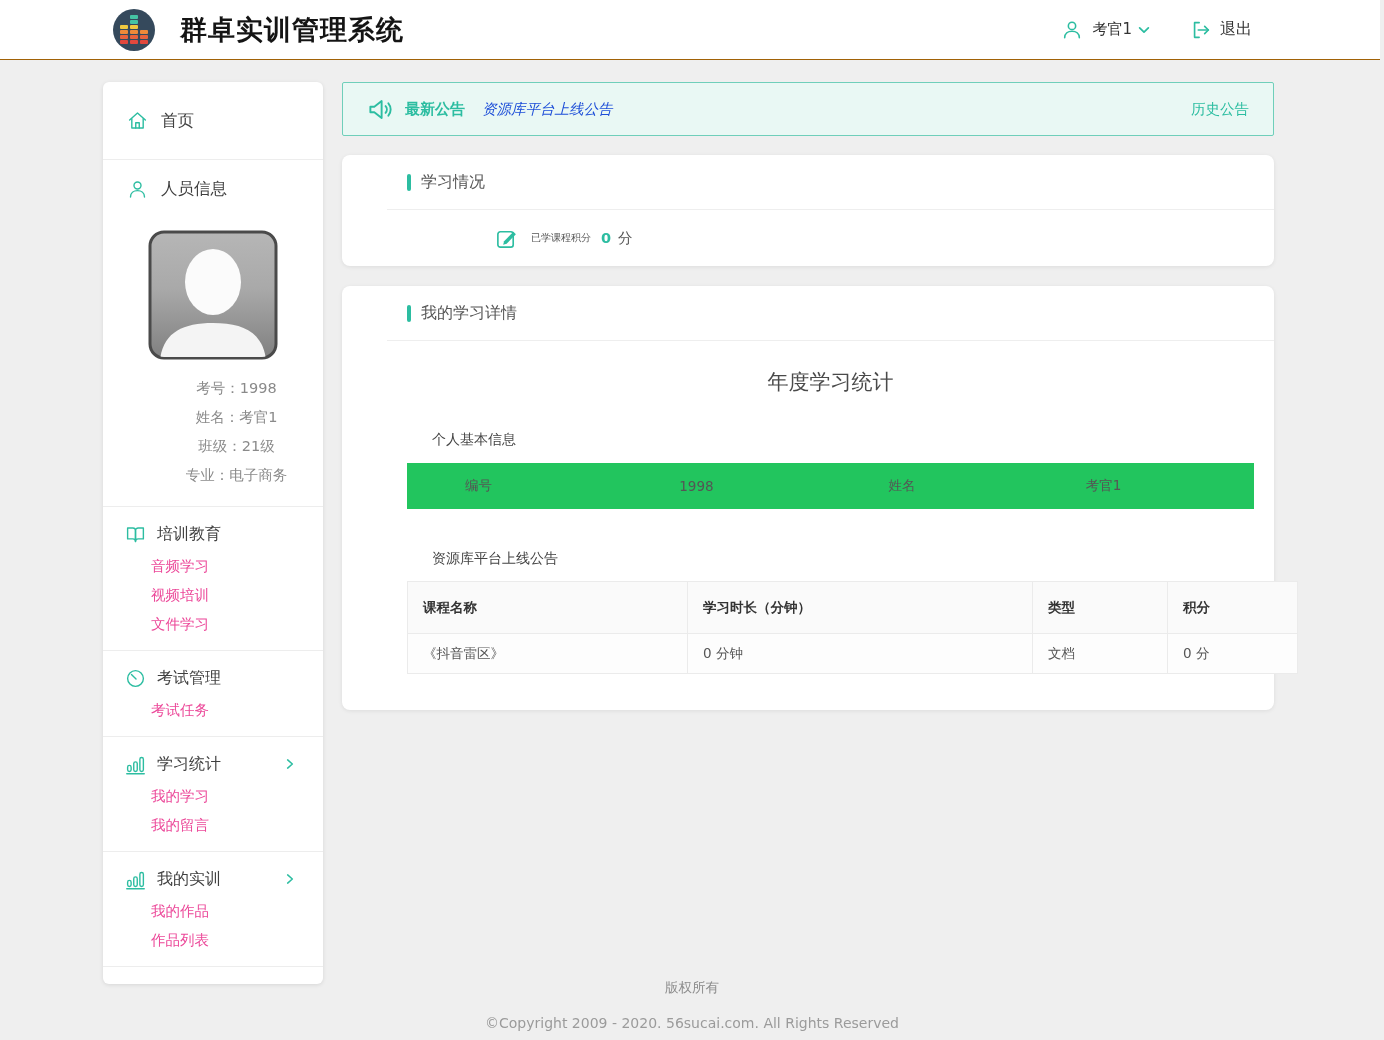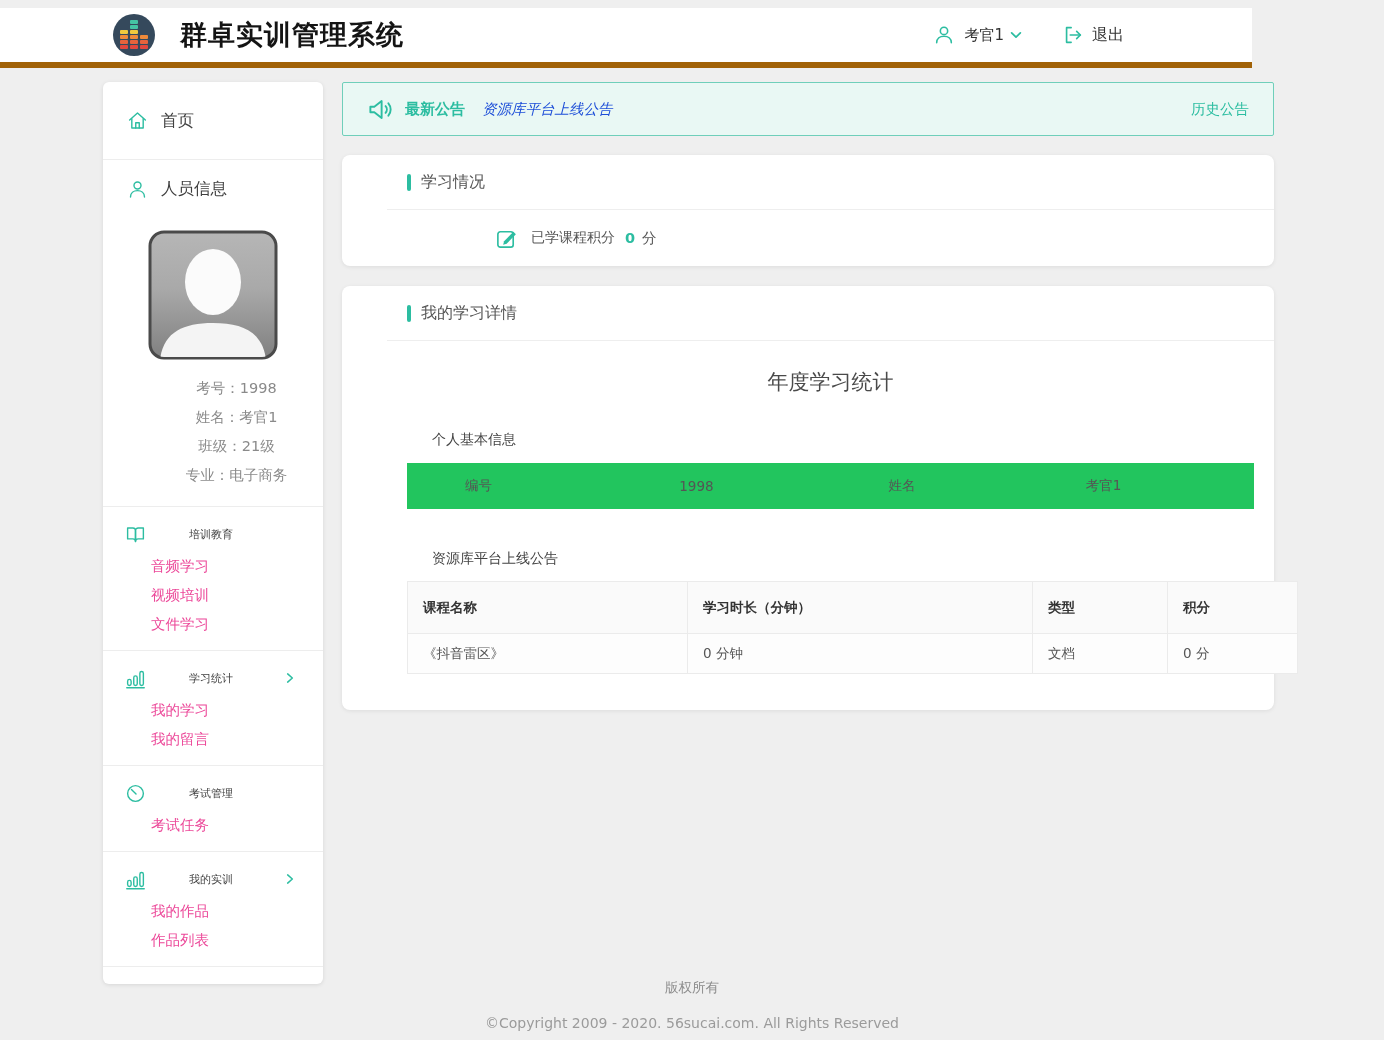--- a/index.html
+++ b/index.html
@@ -8,23 +8,23 @@
     position: relative;
     background: #efefef;
     font-family: "DejaVu Sans", "Liberation Sans", sans-serif;
     overflow: hidden;
     color:#444;
   }
   .icon svg { display:block; }
 
   
   .header {
-    position:absolute; top:0; left:0; width:1252px; height:60px;
-    background:#fff; border-bottom:6px solid #a16207;
-    display:flex; align-items:center; padding:0 128px 0 112px;margin-top:8px;
+    position:absolute; top:0; left:0; width:1380px; height:60px;
+    background:#fff; border-bottom:1px solid #a16207;
+    display:flex; align-items:center; padding:0 128px 0 112px;
   }
   .logo { width:44px; height:44px; }
   .app-title {
     margin-left:24px;
     font-family:"DejaVu Serif","Liberation Serif",serif;
     font-weight:700; font-size:27px; color:#141414; letter-spacing:1px;
   }
   .header-right { margin-left:auto; display:flex; align-items:center; }
   .user-menu { display:flex; align-items:center; cursor:pointer; }
   .user-name { margin:0 4px 0 9px; font-size:15px; color:#333; }
@@ -39,21 +39,21 @@
   }
   .side-item { display:flex; align-items:center; padding-left:24px; font-size:16.5px; cursor:pointer; }
   .side-item .icon { margin-right:13px; }
   .side-home { height:78px; border-bottom:1px solid #ededed; color:#404040; }
   .side-personnel { height:58px; color:#3f3f3f; }
   .profile { padding:12px 8px 16px; border-bottom:1px solid #ededed;text-align:center; }
   .avatar { width:130px; height:130px; margin:0 auto; display:block; }
   .profile-fields { margin:14px 0 0 47px; }
   .pfield { font-size:14.5px; color:#8a8a8a; line-height:29px; }
   .section { border-bottom:1px solid #ededed; padding:12px 0 8px; }
-  .section-title { display:flex; align-items:center; height:30px; padding:0 15px 0 22px; font-size:11px; color:#3f3f3f; cursor:pointer;gap:32px; }
+  .section-title { display:flex; align-items:center; height:30px; padding:0 15px 0 22px; font-size:16px; color:#3f3f3f; cursor:pointer; }
   .section-title .icon { margin-right:11px; }
   .section-title .chev-right { margin-left:auto; }
   .section-items { margin:3px 0 3px 48px; }
   .section-item { font-size:14.5px; color:#ec4899; line-height:29px; cursor:pointer; }
 
   
   .main { position:absolute; left:342px; top:82px; width:932px; }
   .announce {
     height:54px; background:#e9f8f4; border:1px solid #6fcfba; border-radius:2px;
     display:flex; align-items:center; padding:0 24px; color:#2cbda1;
@@ -62,21 +62,21 @@
   .a-link { font-size:14.5px; margin-left:17px; cursor:pointer; text-decoration:none; color:#1d4ed8;font-style:italic; }
   .a-history { margin-left:auto; font-size:14.5px; cursor:pointer; text-decoration:none; color:#2cbda1; }
 
   .card { background:#fff; border-radius:8px; box-shadow:0 1px 4px rgba(0,0,0,.08);padding-left:45px; }
   .card-1 { margin-top:19px; }
   .card-2 { margin-top:20px; padding-bottom:36px; }
   .card-header { height:55px; display:flex; align-items:center; padding:0 20px; border-bottom:1px solid #eee; }
   .accent-bar { width:4px; height:17px; background:#2cbda1; border-radius:2px; margin-right:10px; }
   .card-title { font-size:16px; color:#555; }
   .score-row { height:56px; display:flex; align-items:center; padding-left:108px; }
-  .score-label { margin-left:13px; font-size:14px; color:#555; }
+  .score-label { margin-left:13px; font-size:10px; color:#555; }
   .score-value { margin:0 7px 0 10px; font-size:14.5px; font-weight:700; color:#2cbda1; }
   .score-unit { font-size:14.5px; color:#555; }
 
   .report-title { text-align:center; font-size:21px; color:#4a4a4a; margin-top:27px; }
   .sub-heading { margin:35px 0 0 45px; font-size:14px; color:#444; }
   .stats-heading { margin-top:41px; }
   .info-row { margin:14px 20px 0; background:#22c55e; height:46px; display:flex; align-items:center; }
   .info-cell { flex:1; font-size:13.5px; color:#555; }
   .info-cell:nth-child(1) { padding-left:58px; }
   .info-cell:nth-child(2) { padding-left:46px; }
@@ -221,55 +221,55 @@
       </span>
       <span data-name="section-title-label">培训教育</span>
     </div>
     <div class="section-items" data-name="section-items">
       <div class="section-item" data-name="sidebar-item-audio-study">音频学习</div>
       <div class="section-item" data-name="sidebar-item-video-training">视频培训</div>
       <div class="section-item" data-name="sidebar-item-file-study">文件学习</div>
     </div>
   </div>
 
+  <div class="section" data-name="sidebar-section-exam">
+    <div class="section-title" data-name="sidebar-section-title-exam">
+      <span class="icon" data-name="compass-icon">
+        <svg width="21" height="21" viewBox="0 0 24 24" fill="none" stroke="#2cbda1" stroke-width="1.6" stroke-linecap="round" stroke-linejoin="round">
+          <circle cx="12" cy="12" r="9"></circle>
+          <path d="M7.4 7.4 L12.6 12.6"></path>
+        </svg>
+      </span>
+      <span data-name="section-title-label">考试管理</span>
+    </div>
+    <div class="section-items" data-name="section-items">
+      <div class="section-item" data-name="sidebar-item-exam-task">考试任务</div>
+    </div>
+  </div>
+
   <div class="section" data-name="sidebar-section-study-stats">
     <div class="section-title" data-name="sidebar-section-title-study-stats">
       <span class="icon" data-name="bar-chart-icon">
         <svg width="21" height="21" viewBox="0 0 24 24" fill="none" stroke="#2cbda1" stroke-width="1.6" stroke-linecap="round" stroke-linejoin="round">
           <rect x="3" y="13" width="4" height="7" rx="2"></rect>
           <rect x="10" y="9" width="4" height="11" rx="2"></rect>
           <rect x="17" y="4" width="4" height="16" rx="2"></rect>
           <line x1="2" y1="22.5" x2="22" y2="22.5"></line>
         </svg>
       </span>
       <span data-name="section-title-label">学习统计</span>
       <span class="icon chev-right" data-name="chevron-right-icon">
         <svg width="14" height="14" viewBox="0 0 24 24" fill="none" stroke="#2cbda1" stroke-width="2.6" stroke-linecap="round" stroke-linejoin="round">
           <polyline points="8,5 16,12 8,19"></polyline>
         </svg>
       </span>
     </div>
     <div class="section-items" data-name="section-items">
       <div class="section-item" data-name="sidebar-item-my-study">我的学习</div>
       <div class="section-item" data-name="sidebar-item-my-messages">我的留言</div>
-    </div>
-  </div>
-
-  <div class="section" data-name="sidebar-section-exam">
-    <div class="section-title" data-name="sidebar-section-title-exam">
-      <span class="icon" data-name="compass-icon">
-        <svg width="21" height="21" viewBox="0 0 24 24" fill="none" stroke="#2cbda1" stroke-width="1.6" stroke-linecap="round" stroke-linejoin="round">
-          <circle cx="12" cy="12" r="9"></circle>
-          <path d="M7.4 7.4 L12.6 12.6"></path>
-        </svg>
-      </span>
-      <span data-name="section-title-label">考试管理</span>
-    </div>
-    <div class="section-items" data-name="section-items">
-      <div class="section-item" data-name="sidebar-item-exam-task">考试任务</div>
     </div>
   </div>
 
   <div class="section" data-name="sidebar-section-my-training">
     <div class="section-title" data-name="sidebar-section-title-my-training">
       <span class="icon" data-name="bar-chart-icon">
         <svg width="21" height="21" viewBox="0 0 24 24" fill="none" stroke="#2cbda1" stroke-width="1.6" stroke-linecap="round" stroke-linejoin="round">
           <rect x="3" y="13" width="4" height="7" rx="2"></rect>
           <rect x="10" y="9" width="4" height="11" rx="2"></rect>
           <rect x="17" y="4" width="4" height="16" rx="2"></rect>

